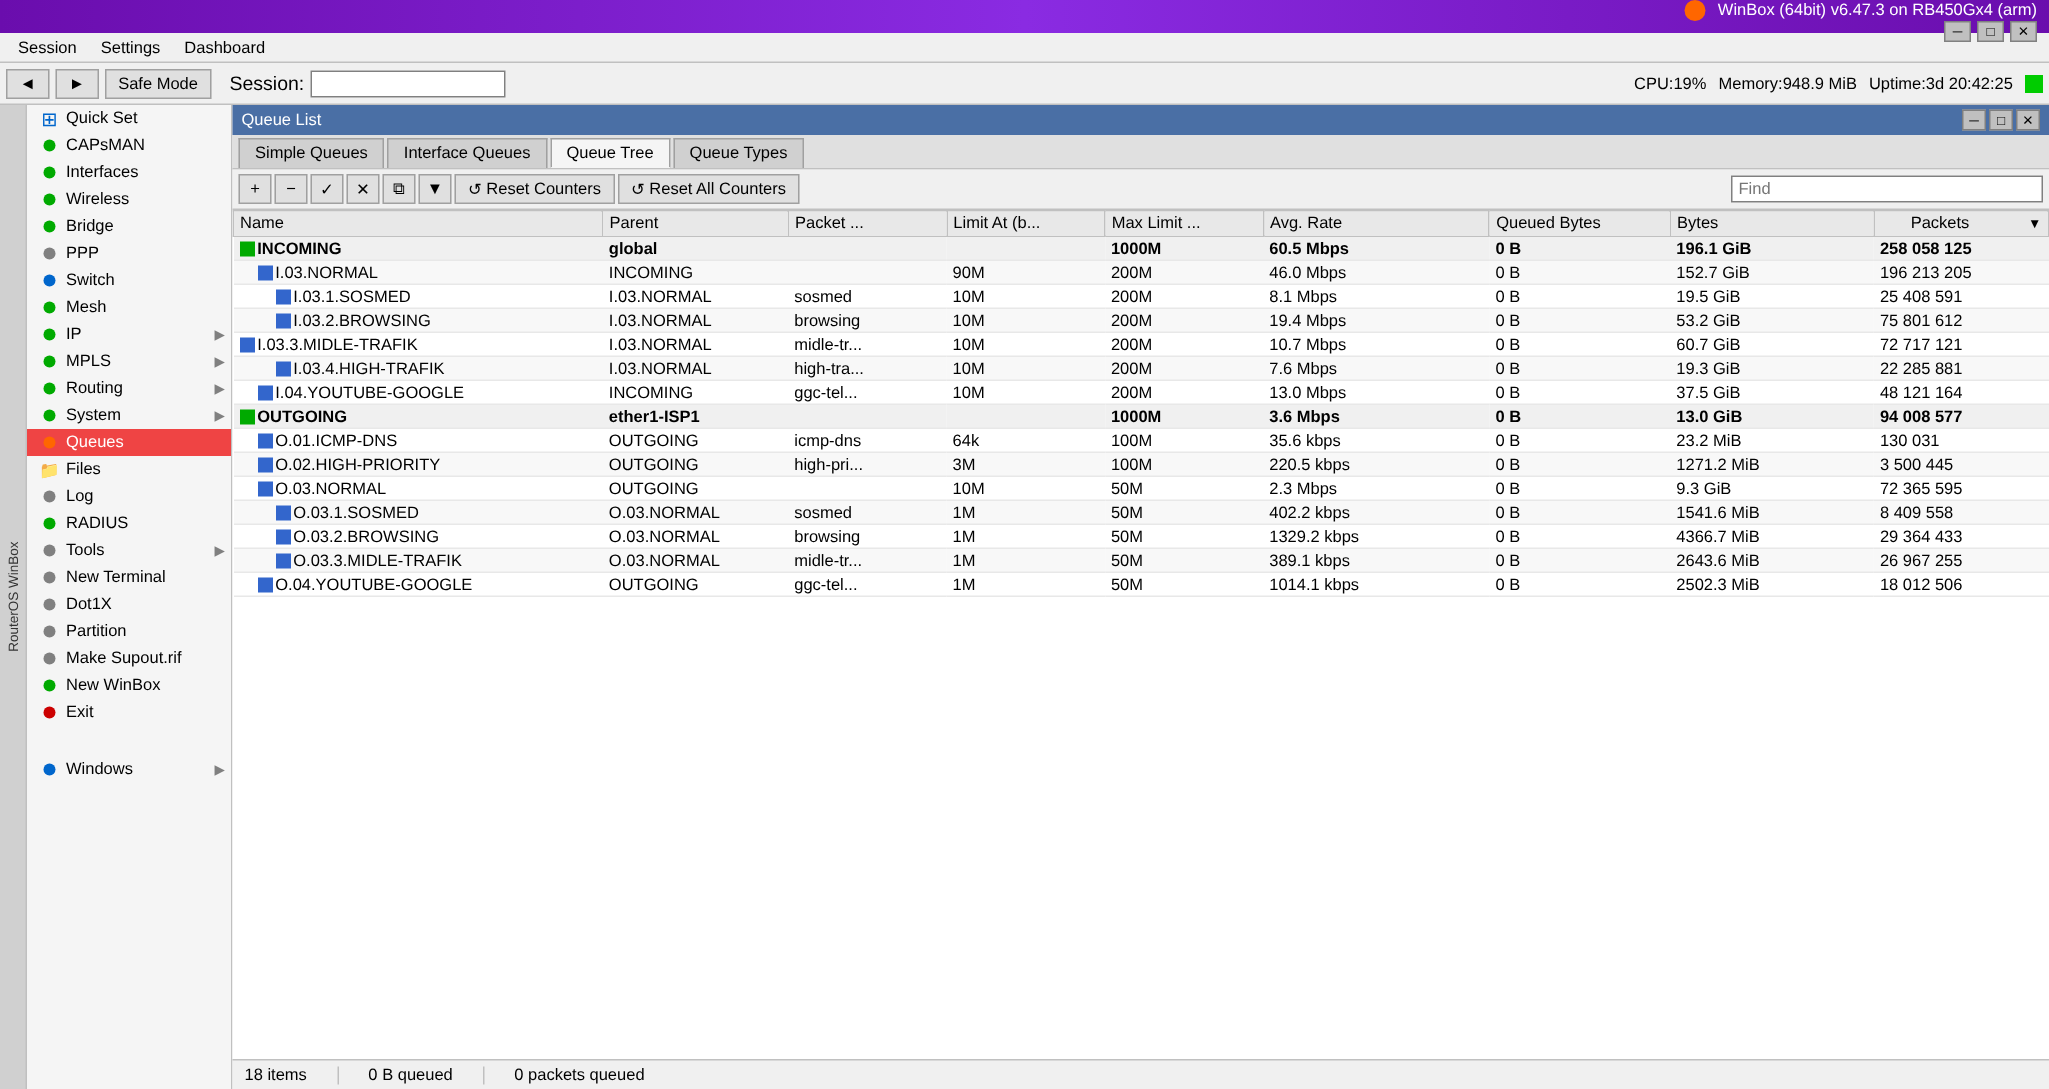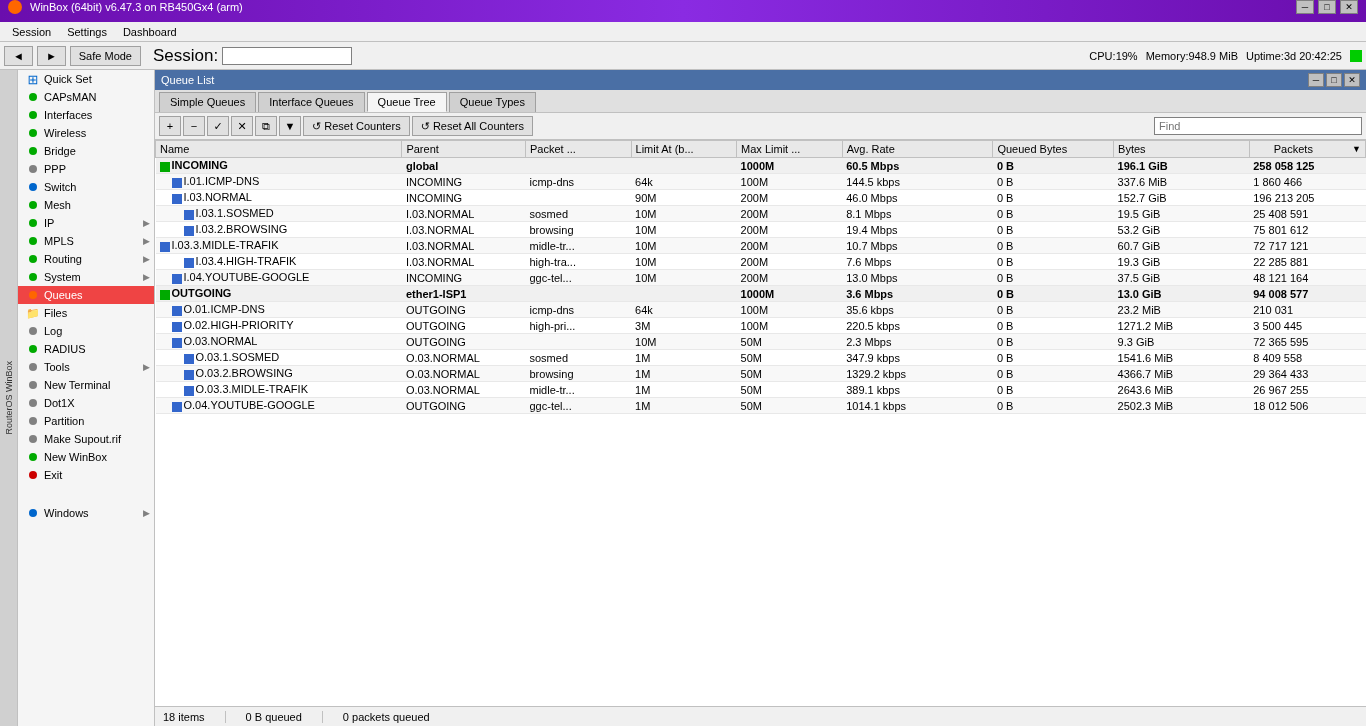--- a/index.html
+++ b/index.html
@@ -1,31 +1,31 @@
 <!DOCTYPE html>
 <html><head>
   <meta charset="utf-8">
   <style>
     * { margin: 0; padding: 0; box-sizing: border-box; }
     body { font-family: 'Segoe UI', Tahoma, sans-serif; font-size: 11px; background: #c0c0c0; overflow: hidden; width: 1366px; height: 726px; }
 
     
-    .title-bar { background: linear-gradient(to right, #6a0dad, #8a2be2, #6a0dad); height: 22px; display: flex; align-items: flex-start; justify-content: space-between; padding: 0 8px; color: white; font-size: 11px; }
+    .title-bar { background: linear-gradient(to right, #6a0dad, #8a2be2, #6a0dad); height: 22px; display: flex; align-items: flex-end; justify-content: space-between; padding: 0 8px; color: white; font-size: 11px; flex-direction: column; }
     .title-bar-left { display: flex; align-items: center; gap: 8px; }
     .title-bar-controls { display: flex; gap: 4px; }
     .title-btn { width: 18px; height: 14px; background: #c0c0c0; border: 1px solid #808080; color: black; font-size: 9px; cursor: pointer; display: flex; align-items: center; justify-content: center; }
 
     
     .menu-bar { background: #f0f0f0; height: 20px; display: flex; align-items: center; padding: 0 4px; border-bottom: 1px solid #c0c0c0; }
     .menu-item { padding: 2px 8px; font-size: 11px; cursor: pointer; }
 
     
     .toolbar { background: #f0f0f0; height: 28px; display: flex; align-items: center; padding: 0 4px; border-bottom: 1px solid #c0c0c0; gap: 4px; }
     .toolbar-btn { padding: 2px 8px; font-size: 11px; background: #e0e0e0; border: 1px solid #a0a0a0; cursor: pointer; height: 20px; display: flex; align-items: center; }
-    .session-label { font-size: 17px; margin-left: 8px; }
+    .session-label { font-size: 13px; margin-left: 8px; }
     .session-input { width: 130px; height: 18px; border: 1px solid #808080; font-size: 11px; padding: 1px 3px; }
     .status-right { margin-left: auto; display: flex; align-items: center; gap: 8px; font-size: 11px; }
     .status-green { width: 12px; height: 12px; background: #00cc00; }
 
     
     .main-layout { display: flex; height: calc(726px - 22px - 20px - 28px); }
 
     
     .sidebar { width: 137px; background: #f5f5f5; border-right: 1px solid #c0c0c0; overflow-y: auto; }
     .sidebar-item { padding: 2px 4px 2px 8px; font-size: 11px; cursor: pointer; display: flex; align-items: center; gap: 4px; white-space: nowrap; }
@@ -339,31 +339,20 @@
     <td>global</td>
     <td></td>
     <td></td>
     <td>1000M</td>
     <td>60.5 Mbps</td>
     <td>0 B</td>
     <td>196.1 GiB</td>
     <td>258 058 125</td>
   </tr>
             <tr>
-    <td style="padding-left:16px"><span class="blue-sq"></span>I.01.ICMP-DNS</td>
-    <td>INCOMING</td>
-    <td>icmp-dns</td>
-    <td>64k</td>
-    <td>100M</td>
-    <td>144.5 kbps</td>
-    <td>0 B</td>
-    <td>337.6 MiB</td>
-    <td>1 860 466</td>
-  </tr>
-            <tr>
     <td style="padding-left:16px"><span class="blue-sq"></span>I.03.NORMAL</td>
     <td>INCOMING</td>
     <td></td>
     <td>90M</td>
     <td>200M</td>
     <td>46.0 Mbps</td>
     <td>0 B</td>
     <td>152.7 GiB</td>
     <td>196 213 205</td>
   </tr>
@@ -435,21 +424,21 @@
   </tr>
             <tr>
     <td style="padding-left:16px"><span class="blue-sq"></span>O.01.ICMP-DNS</td>
     <td>OUTGOING</td>
     <td>icmp-dns</td>
     <td>64k</td>
     <td>100M</td>
     <td>35.6 kbps</td>
     <td>0 B</td>
     <td>23.2 MiB</td>
-    <td>210 031</td>
+    <td>130 031</td>
   </tr>
             <tr>
     <td style="padding-left:16px"><span class="blue-sq"></span>O.02.HIGH-PRIORITY</td>
     <td>OUTGOING</td>
     <td>high-pri...</td>
     <td>3M</td>
     <td>100M</td>
     <td>220.5 kbps</td>
     <td>0 B</td>
     <td>1271.2 MiB</td>
@@ -465,21 +454,21 @@
     <td>0 B</td>
     <td>9.3 GiB</td>
     <td>72 365 595</td>
   </tr>
             <tr>
     <td style="padding-left:28px"><span class="blue-sq"></span>O.03.1.SOSMED</td>
     <td>O.03.NORMAL</td>
     <td>sosmed</td>
     <td>1M</td>
     <td>50M</td>
-    <td>347.9 kbps</td>
+    <td>402.2 kbps</td>
     <td>0 B</td>
     <td>1541.6 MiB</td>
     <td>8 409 558</td>
   </tr>
             <tr>
     <td style="padding-left:28px"><span class="blue-sq"></span>O.03.2.BROWSING</td>
     <td>O.03.NORMAL</td>
     <td>browsing</td>
     <td>1M</td>
     <td>50M</td>

